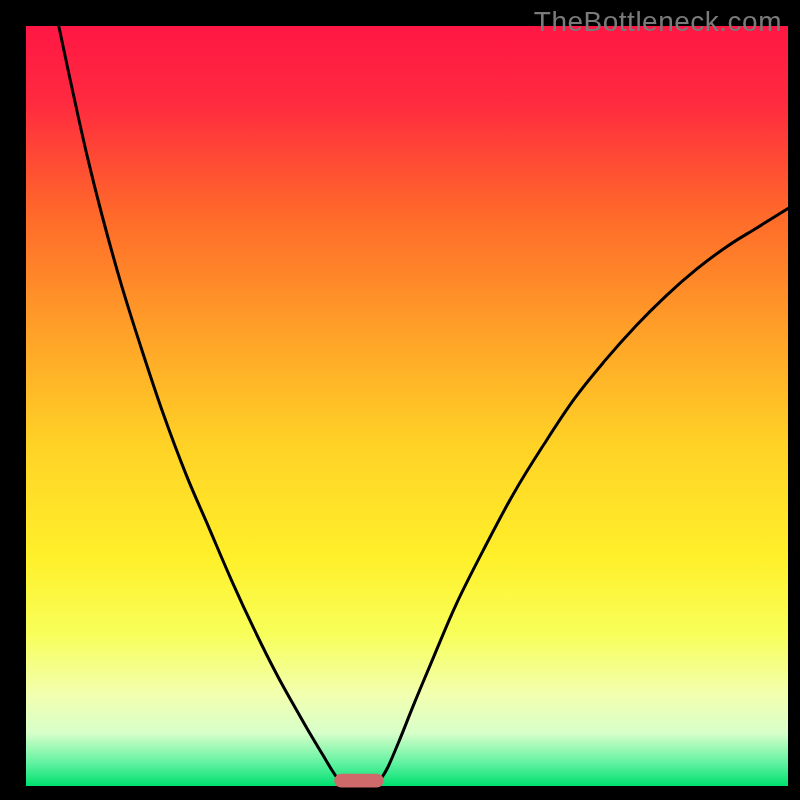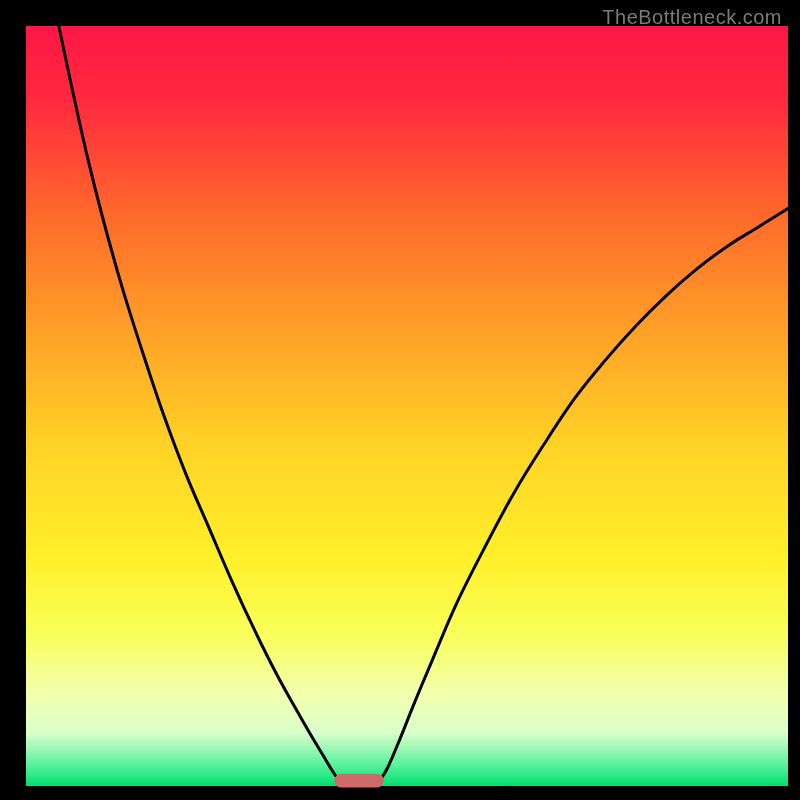--- a/index.html
+++ b/index.html
@@ -16,21 +16,21 @@
     top: 0;
     left: 0;
     width: 800px;
     height: 800px;
   }
   .watermark {
     position: absolute;
     top: 6px;
     right: 18px;
     color: #7a7a7a;
-    font-size: 20px;
+    font-size: 28px;
     font-weight: 400;
     letter-spacing: 0.5px;
   }
 </style>
 </head>
 <body>
 
 <div class="canvas-wrap">
   <svg id="chart-svg" width="800" height="800" viewBox="0 0 800 800">
       <defs>

